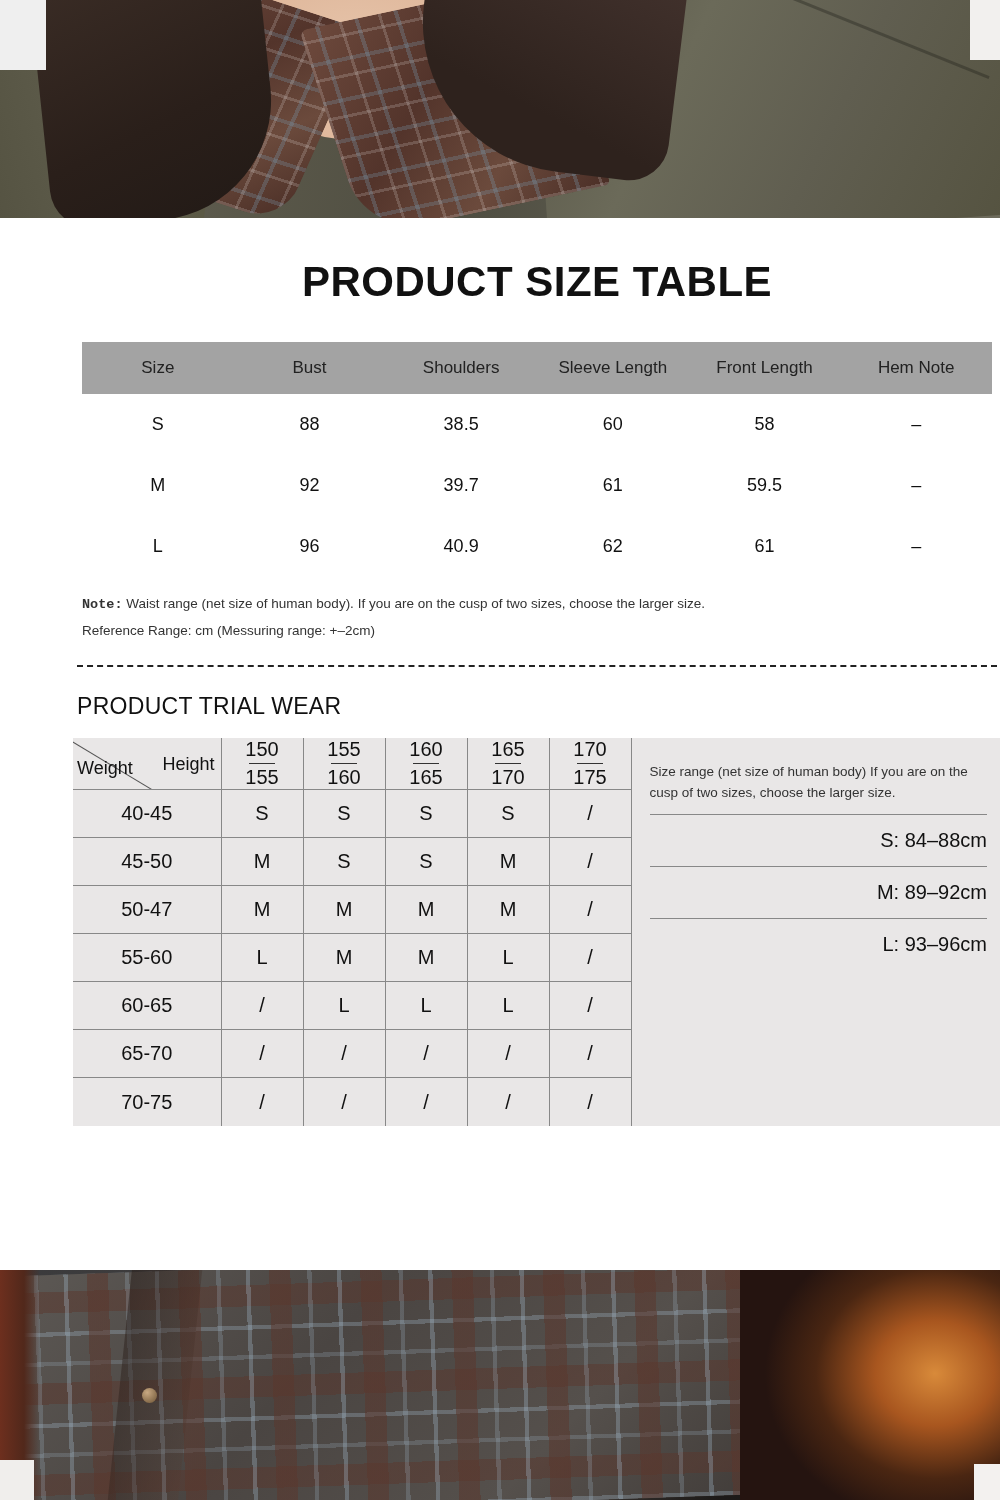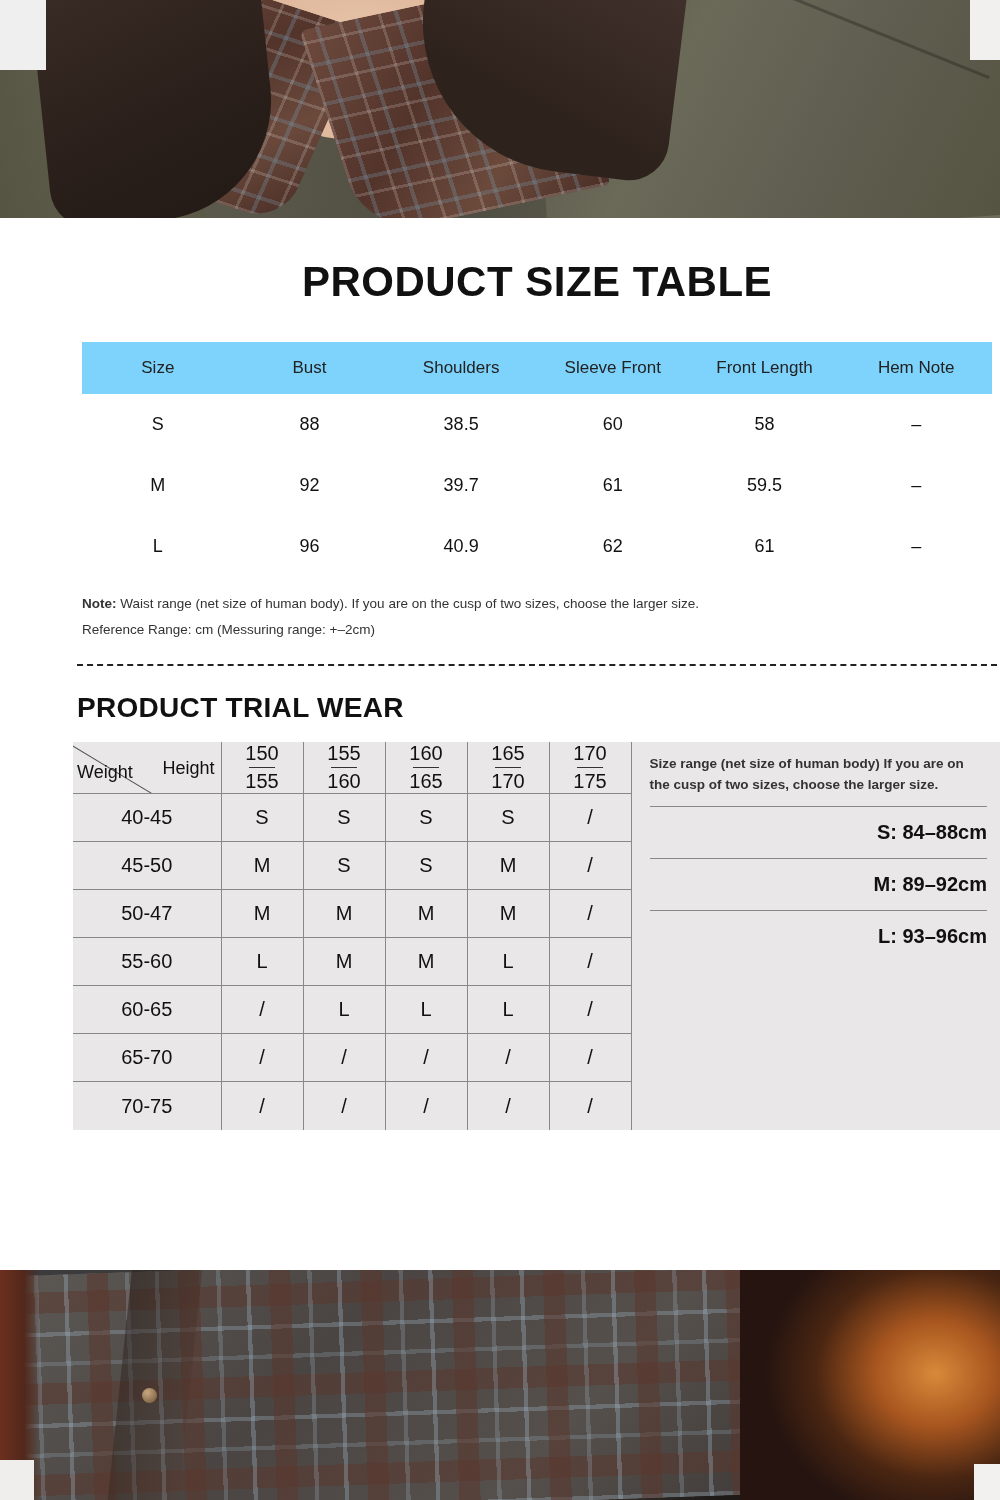--- a/index.html
+++ b/index.html
@@ -173,54 +173,54 @@
   }
 
   
   .size-table {
     width: 910px;
     margin: 0 auto;
     border-collapse: collapse;
     table-layout: fixed;
   }
   .size-table thead th {
-    background: #7dd3fc;
+    background: #a3a3a3;
     font-size: 17px;
     font-weight: normal;
     color: #222;
     padding: 16px 0;
     text-align: center;
   }
   .size-table tbody td {
     font-size: 18px;
     color: #111;
     text-align: center;
     padding: 20px 0;
   }
 
   .note {
     width: 910px;
     margin: 14px auto 0 auto;
     font-size: 13.5px;
     color: #333;
     line-height: 1.9;
   }
-  .note b { font-weight: bold; }
+  .note b { font-weight: bold; font-family: Liberation Mono, monospace; }
 
   .divider {
     width: 920px;
     margin: 22px auto 0 auto;
     border-top: 2px dashed #222;
   }
 
   .sub-title {
     width: 920px;
     margin: 26px auto 18px auto;
-    font-size: 28px;
-    font-weight: bold;
+    font-size: 23px;
+    font-weight: normal;
     color: #111;
     letter-spacing: 0.3px;
   }
 
   
   .trial-wrap {
     width: 928px;
     margin: 0 auto;
     background: #e9e7e7;
     display: flex;
@@ -279,22 +279,21 @@
     vertical-align: middle;
     font-size: 21px;
     line-height: 1.05;
   }
   .head-cell .hi { display: block; }
   .head-cell .bar { display: block; width: 26px; height: 1px; background: #333; margin: 3px auto; }
   .head-cell .lo { display: block; }
 
   .side-panel {
     flex: 1;
-    padding: 12px 14px 0 18px;
-    font-weight: bold;
+    padding: 24px 14px 0 18px;
   }
   .side-note {
     font-size: 13.5px;
     color: #333;
     line-height: 1.55;
     padding-bottom: 10px;
     border-bottom: 1px solid #888;
   }
   .side-size {
     text-align: right;
@@ -325,21 +324,21 @@
 <div class="content">
 
   <h1 class="main-title">PRODUCT SIZE TABLE</h1>
 
   <table class="size-table">
     <thead>
       <tr>
         <th>Size</th>
         <th>Bust</th>
         <th>Shoulders</th>
-        <th>Sleeve Front</th>
+        <th>Sleeve Length</th>
         <th>Front Length</th>
         <th>Hem Note</th>
       </tr>
     </thead>
     <tbody>
       <tr>
         <td>S</td>
         <td>88</td>
         <td>38.5</td>
         <td>60</td>

